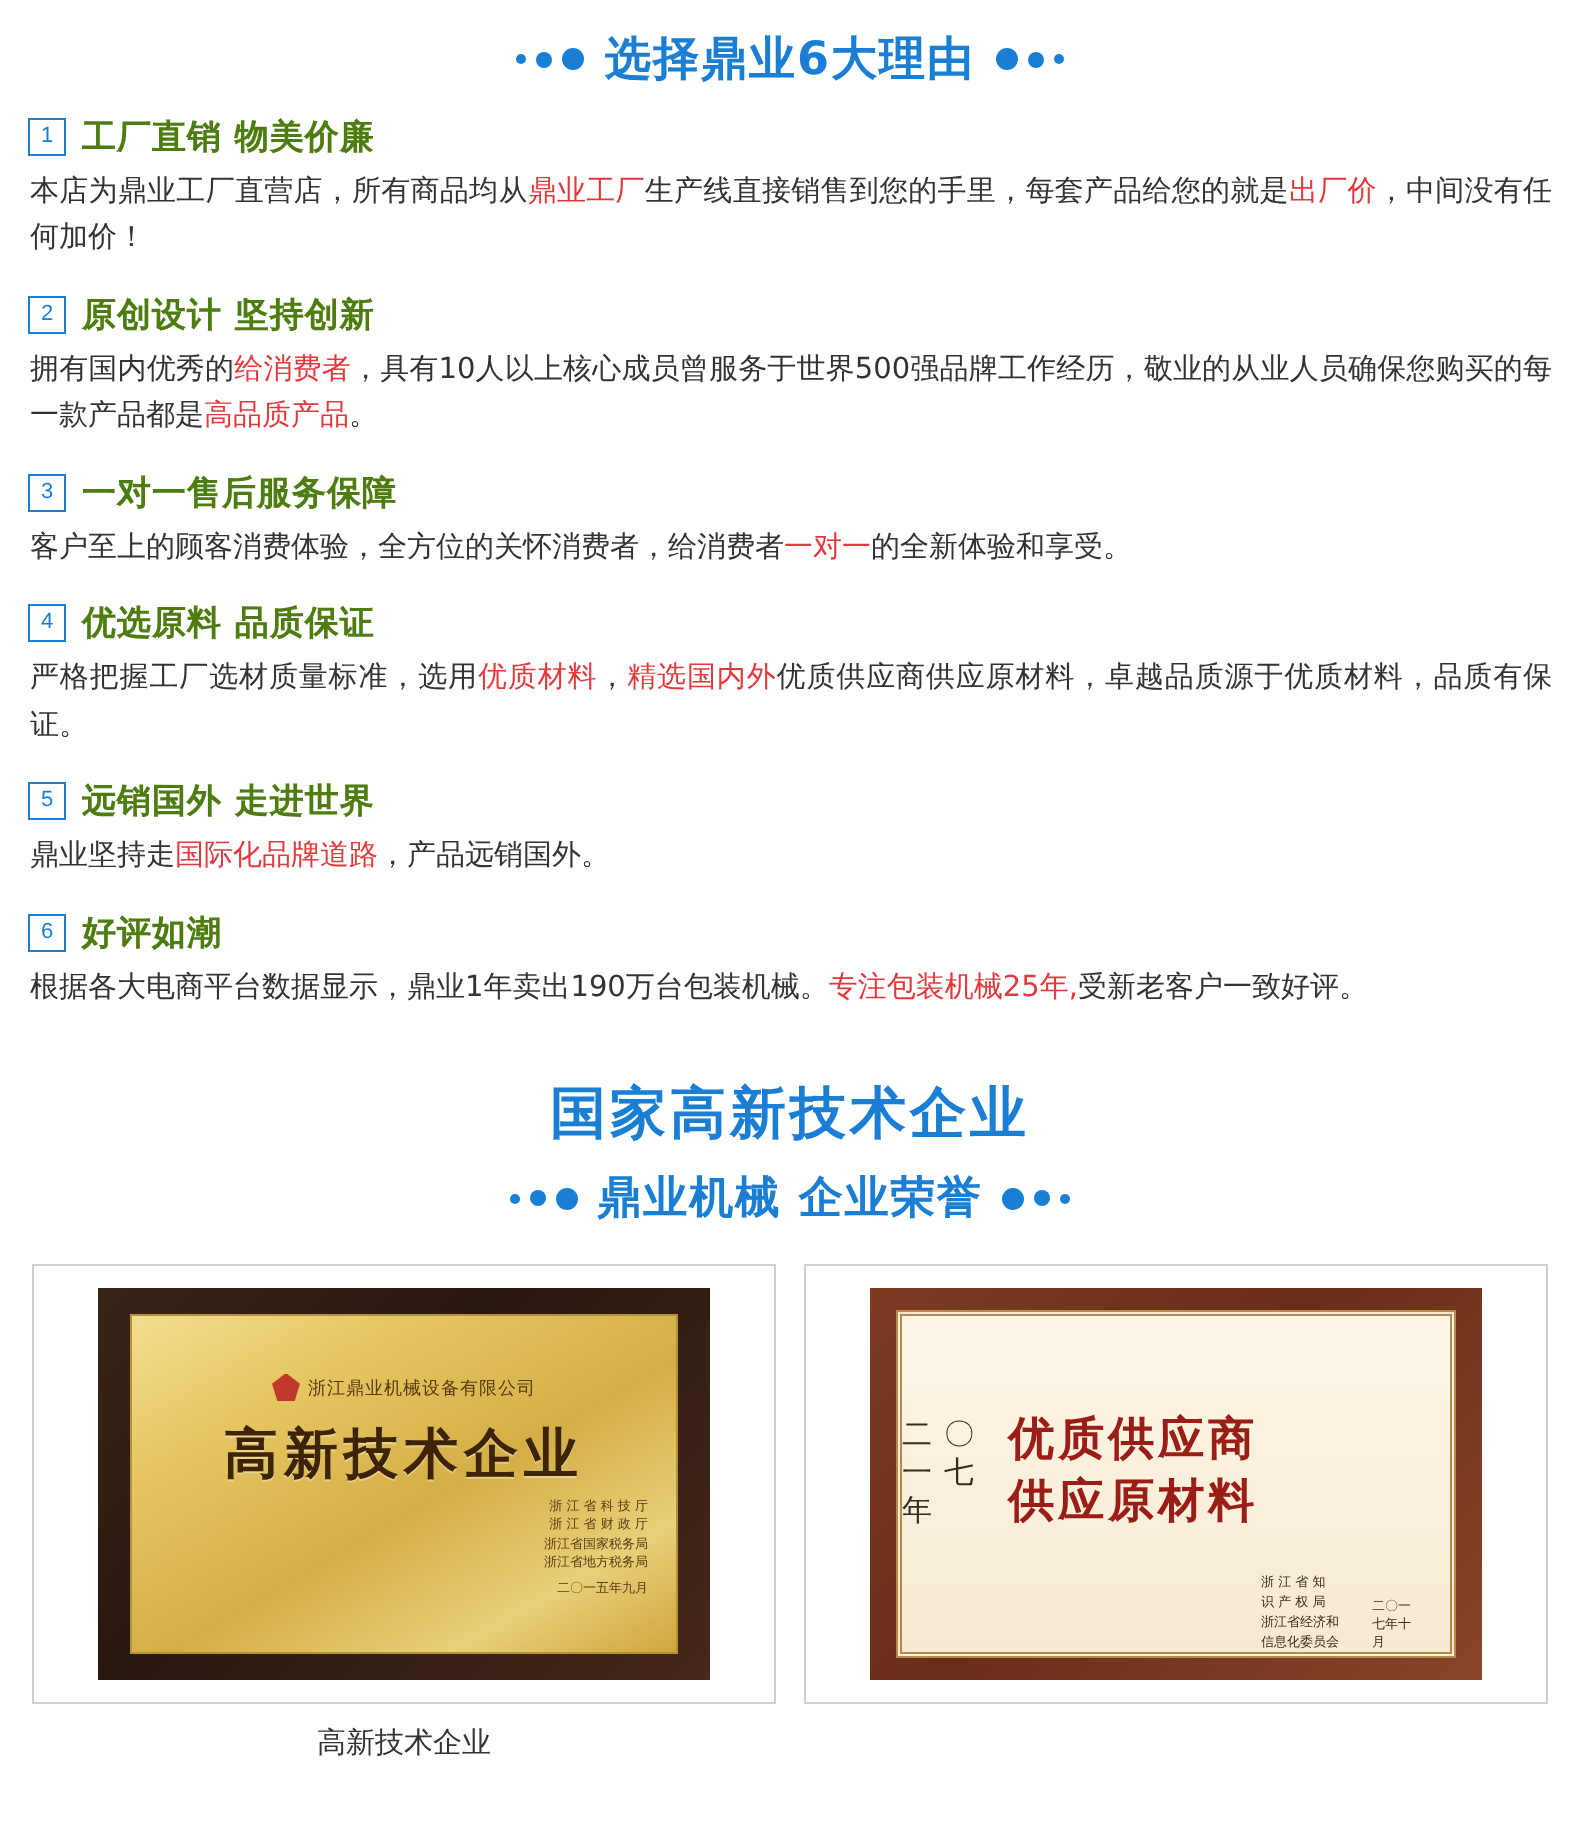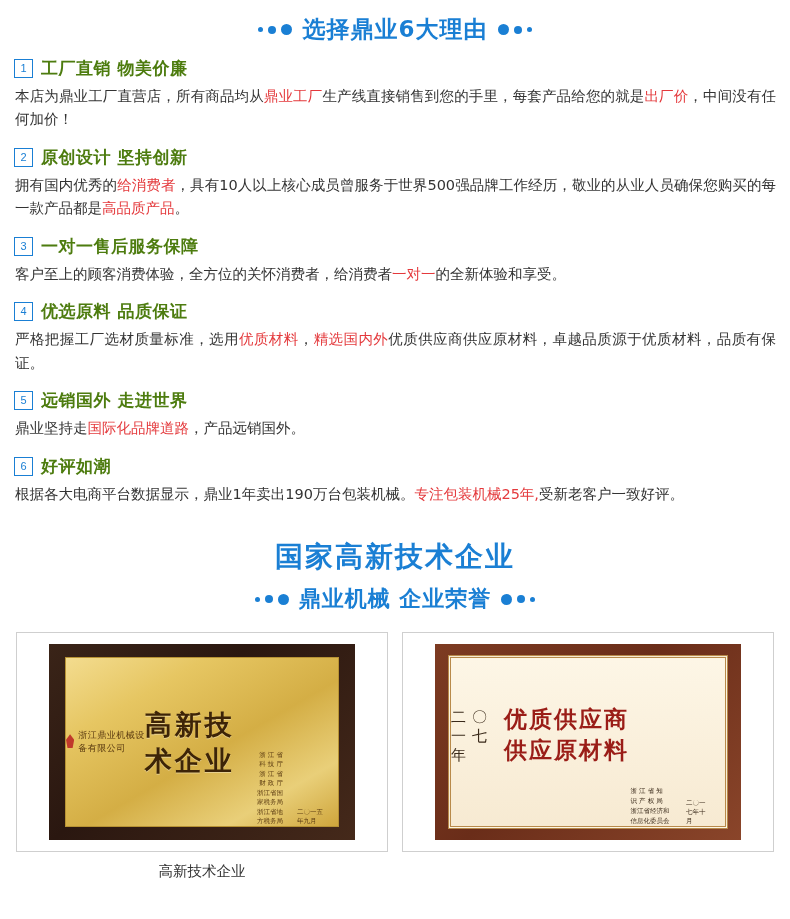--- a/index.html
+++ b/index.html
@@ -144,21 +144,21 @@
     align-items: center;
     justify-content: center;
   }
   .gold {
     width: 100%;
     height: 100%;
     background: linear-gradient(150deg, #f3dc8f 0%, #e6c662 25%, #d4ae45 55%, #e9cf79 80%, #cfa63c 100%);
     border: 1px solid #b79234;
     box-sizing: border-box;
     display: flex;
-    flex-direction: row;
+    flex-direction: column;
     align-items: center;
     justify-content: center;
     position: relative;
     color: #4a2c0c;
   }
   .gold .org {
     font-size: 9px;
     letter-spacing: 0.5px;
     margin-top: 2px;
     color: #5a3a10;

